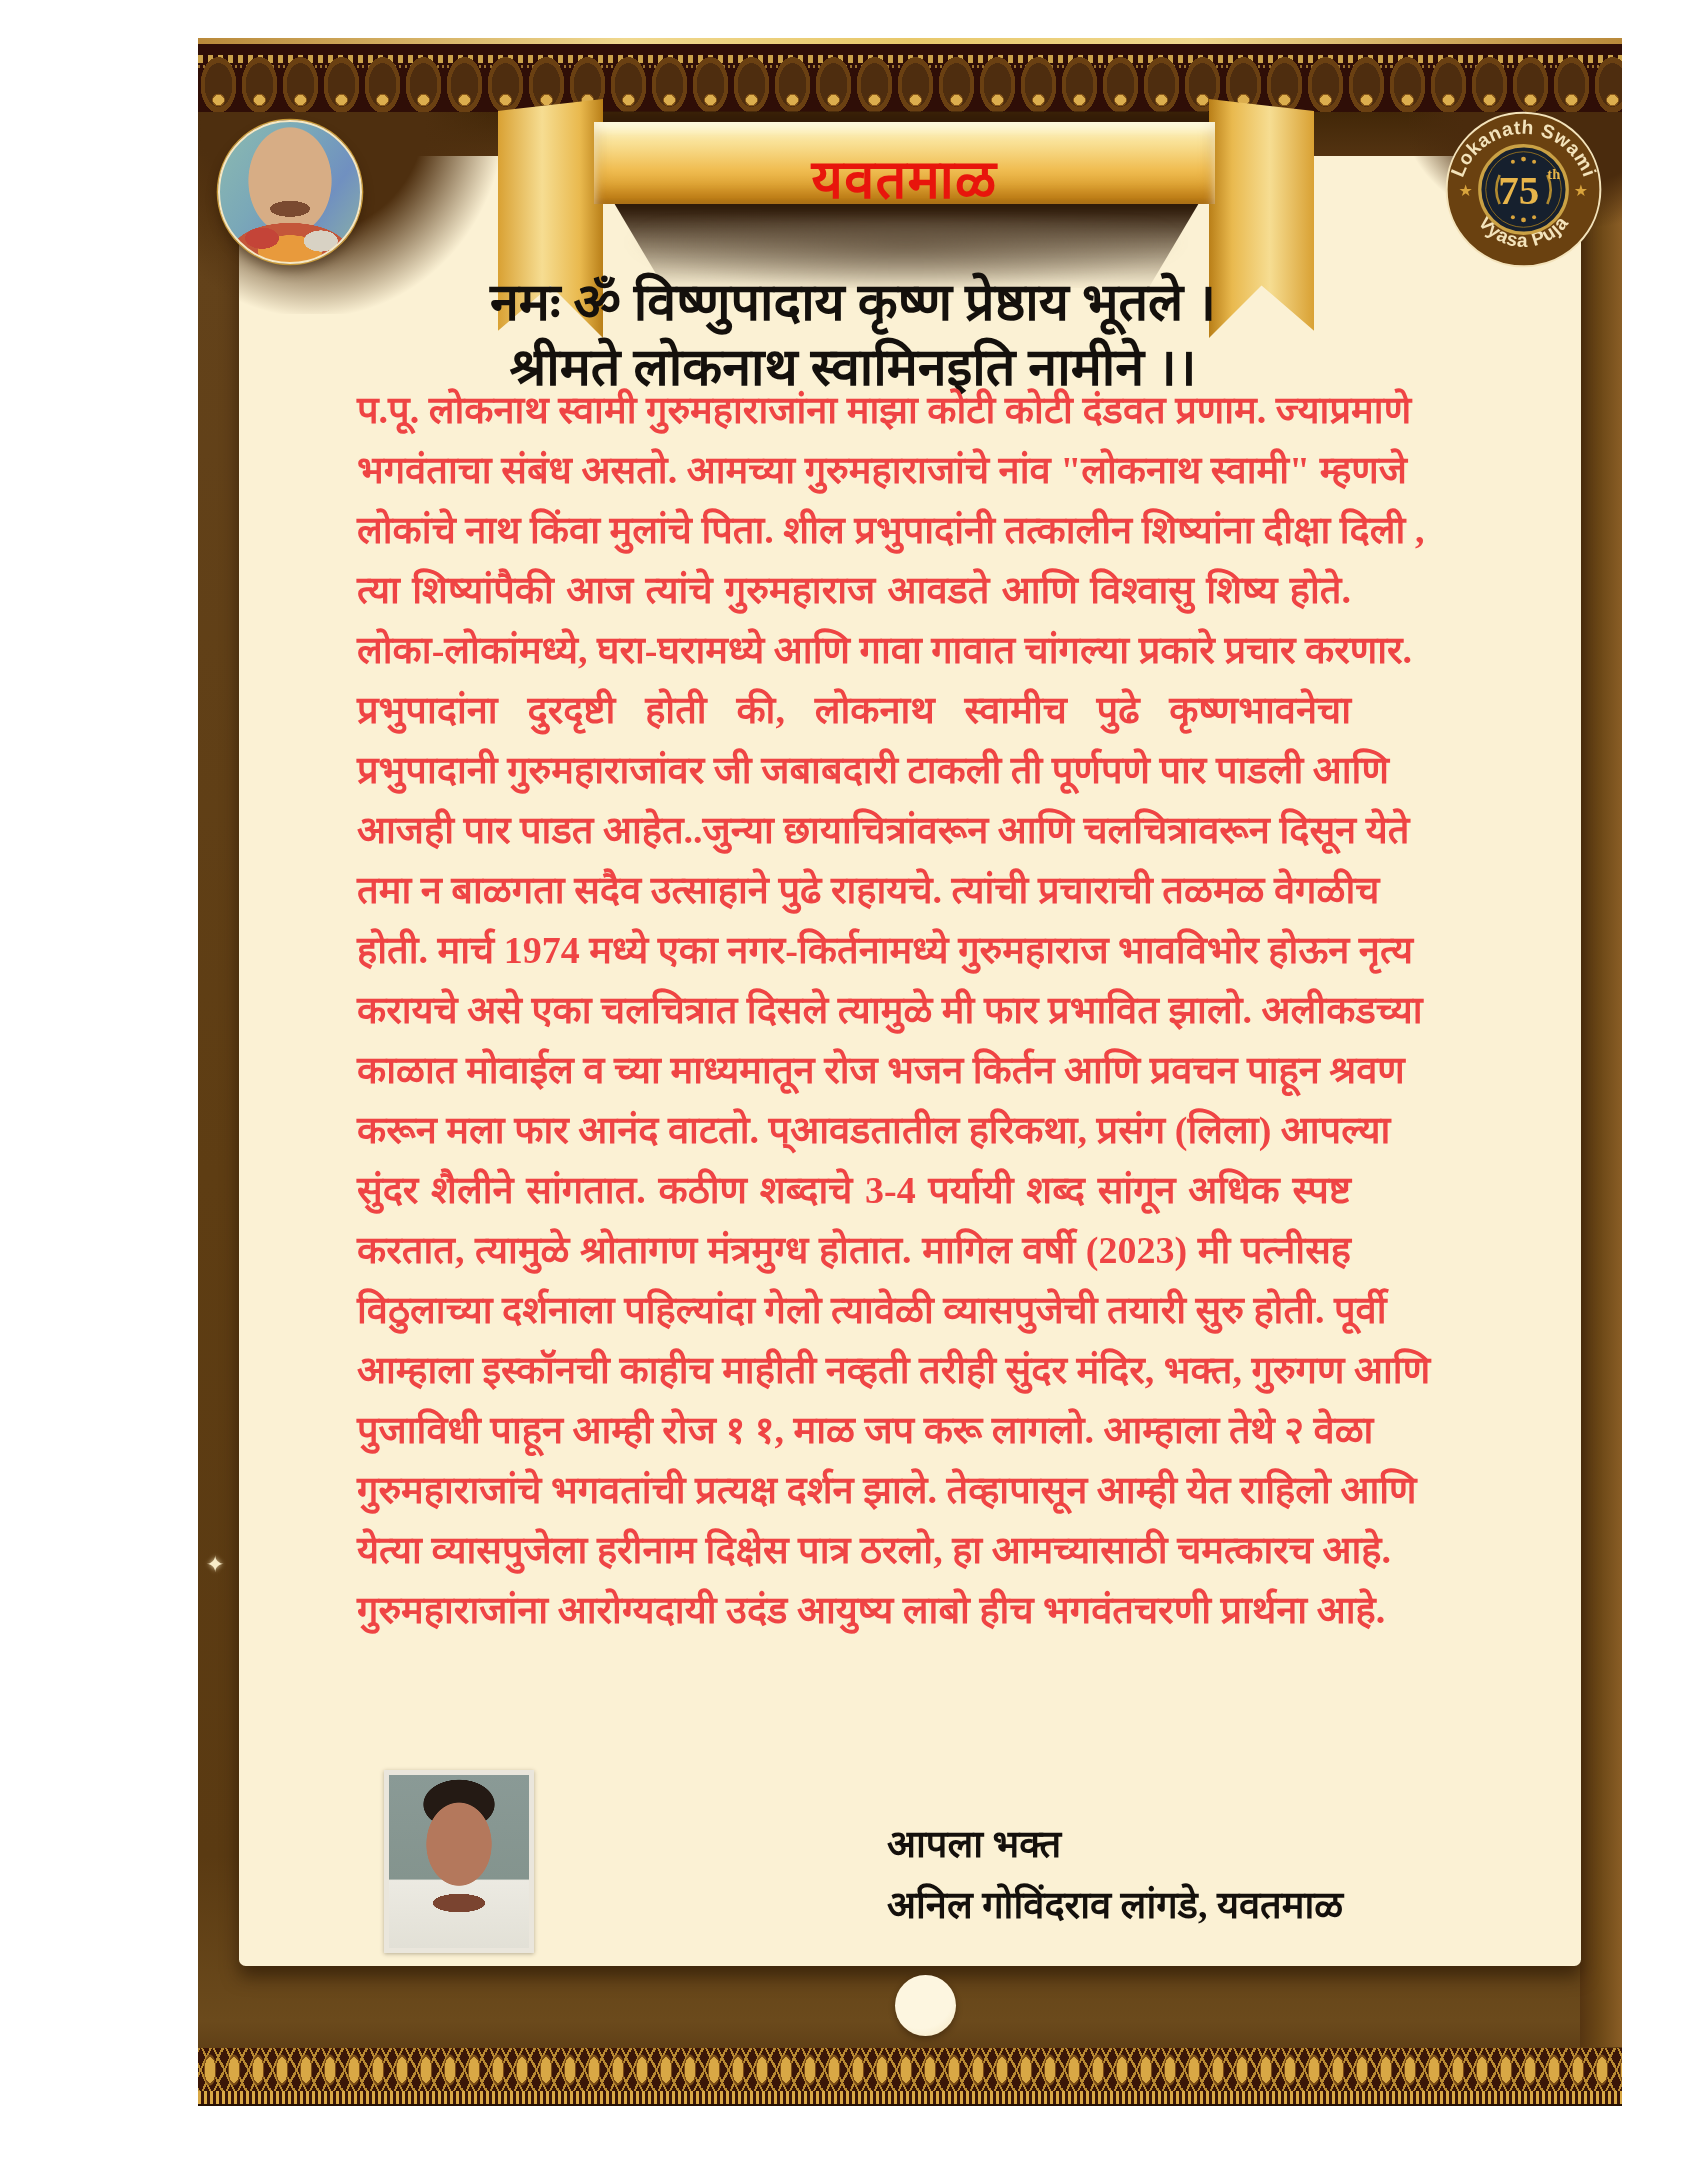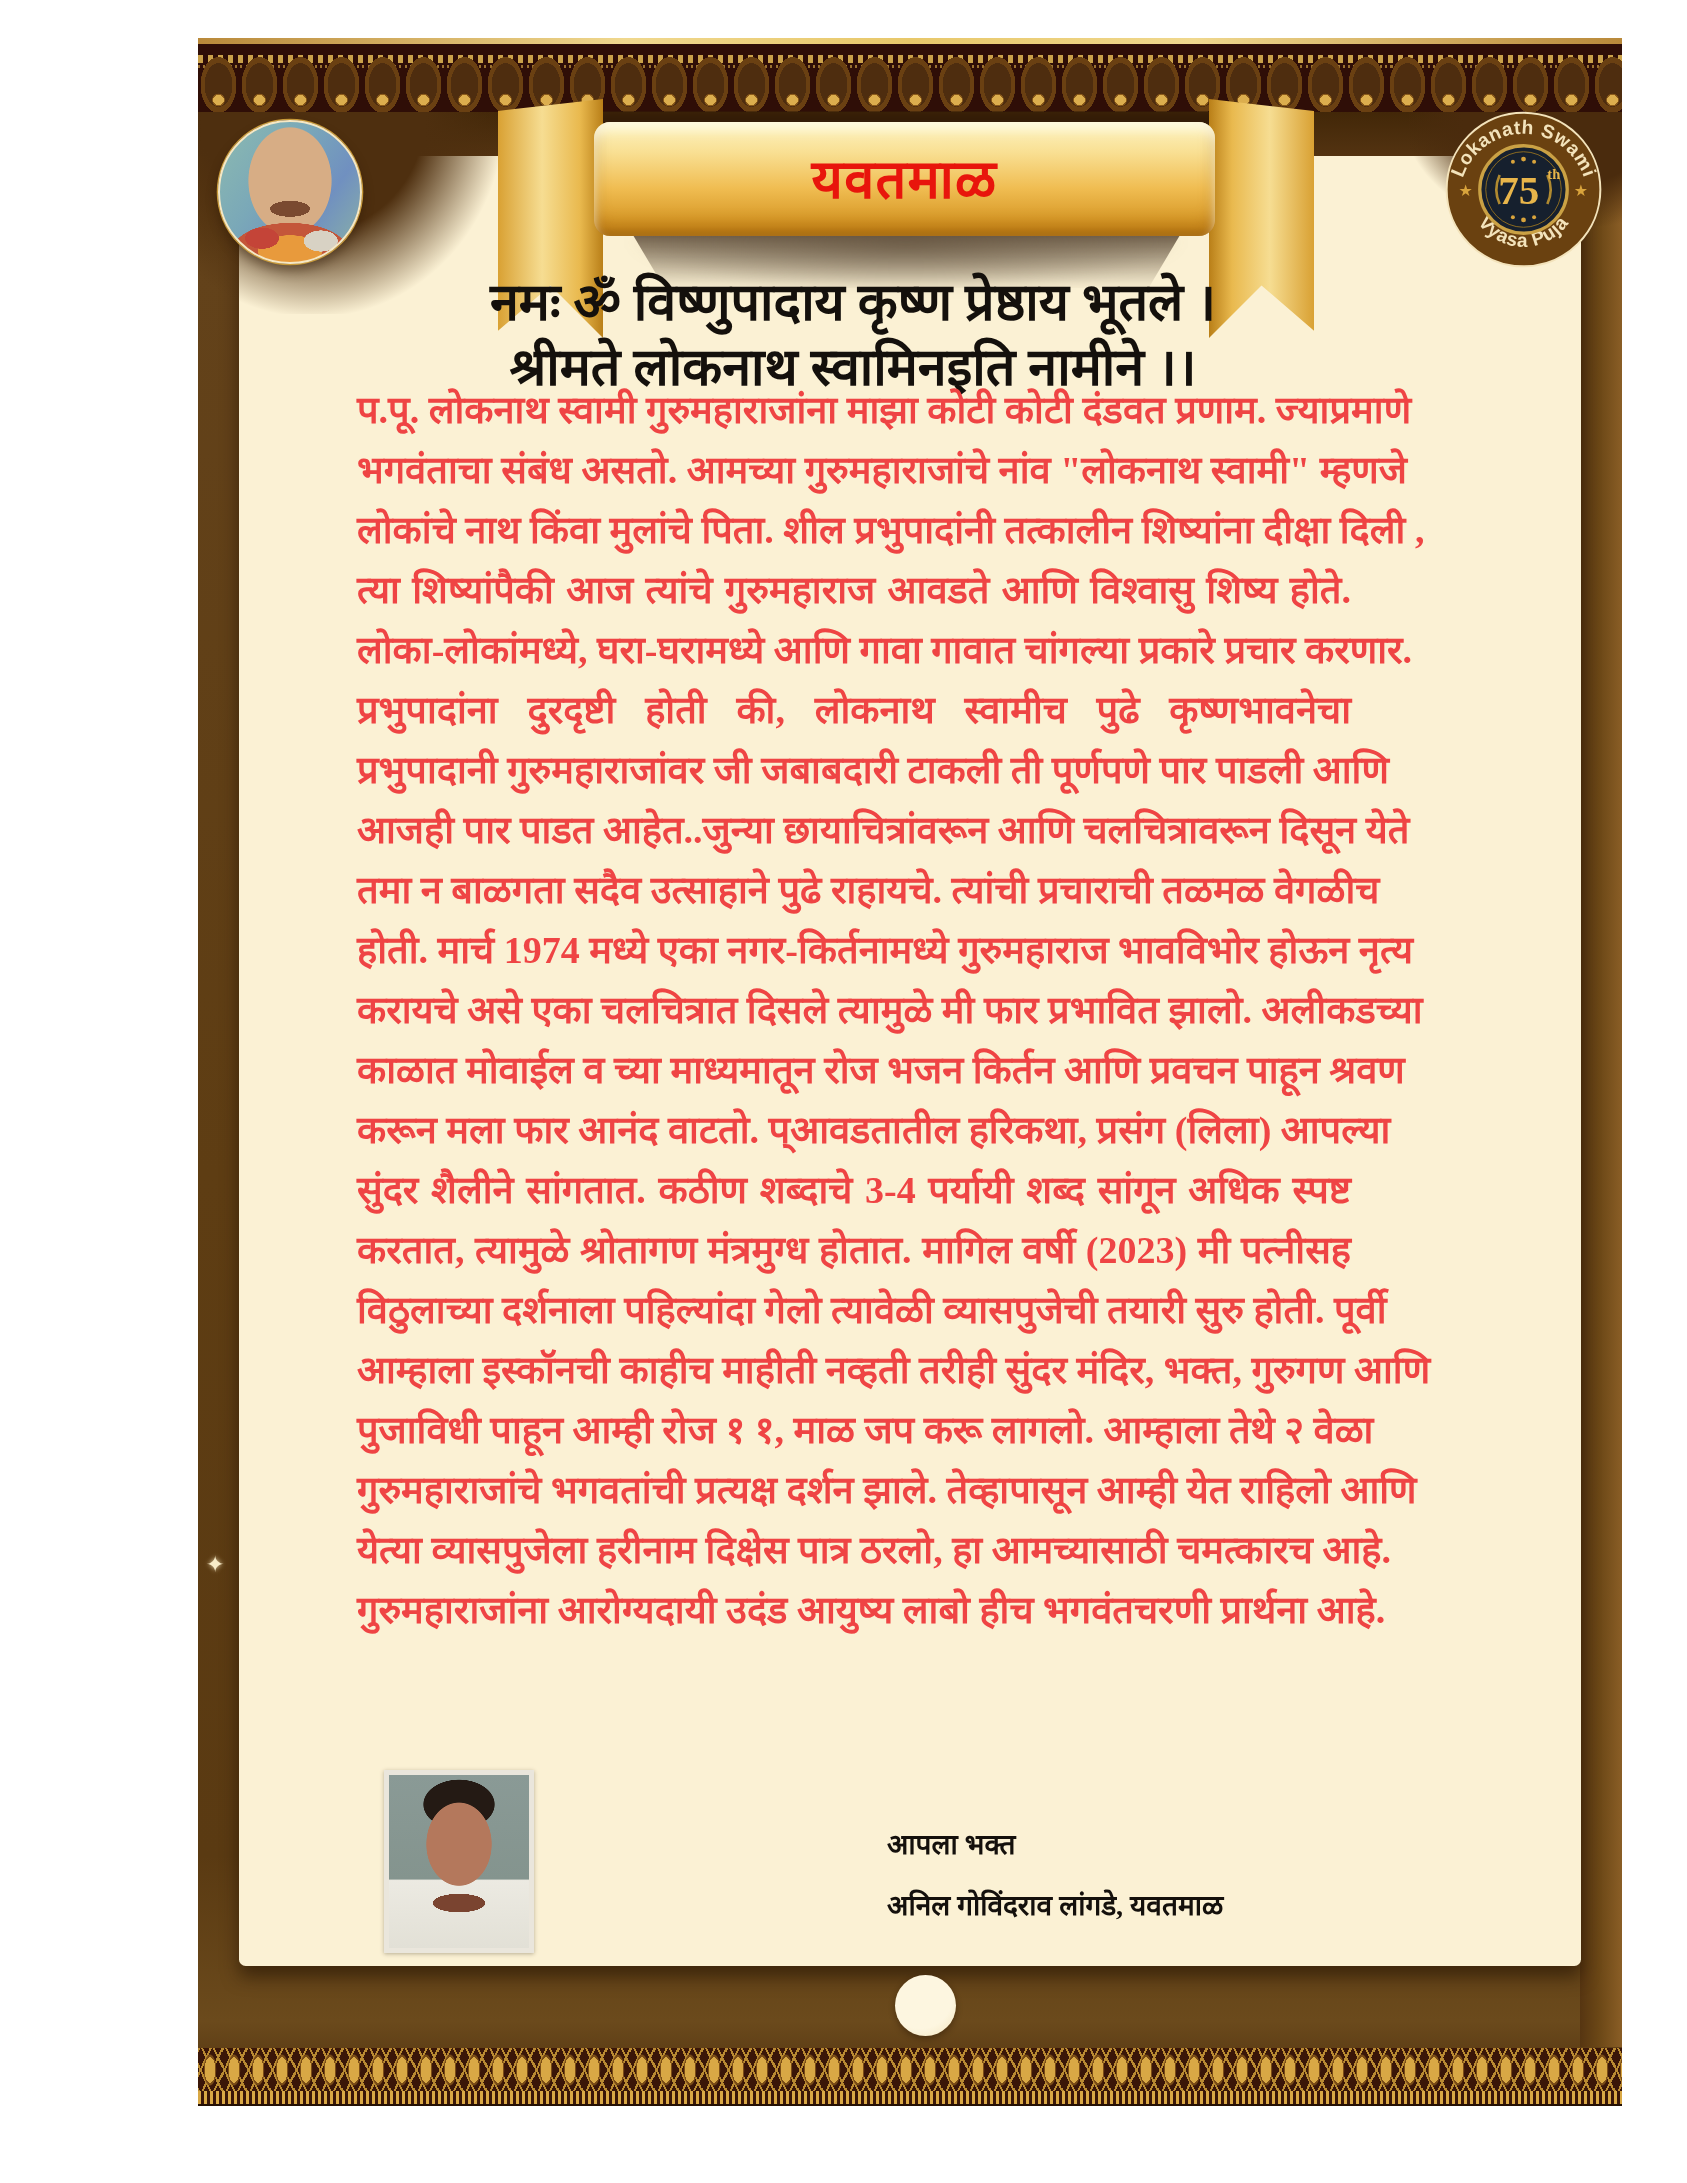--- a/index.html
+++ b/index.html
@@ -82,23 +82,23 @@
   .backdrop-right{left:1409px;top:112px;width:213px;height:114px;z-index:5;
     background:radial-gradient(ellipse at 72% 0%,#4a2b0d 46%,rgba(74,43,13,0) 74%);}
   .ribbon-wing{width:105px;height:239px;top:99px;z-index:7;}
   .wing-left{left:498px;
     background:linear-gradient(90deg,#d9a133 0%,#f6dd92 42%,#e9b94e 78%,#b97f18 100%);
     clip-path:polygon(0 5%,100% 0,100% 100%,50% 78%,0 97%);}
   .wing-right{left:1209px;
     background:linear-gradient(270deg,#d9a133 0%,#f6dd92 42%,#e9b94e 78%,#b97f18 100%);
     clip-path:polygon(0 0,100% 5%,100% 97%,50% 78%,0 100%);}
   .ribbon-band{
-    left:594px;top:122px;width:621px;height:114px;z-index:8;
+    left:594px;top:122px;width:621px;height:82px;z-index:8;
     background:linear-gradient(180deg,#fdf4c2 0%,#f9e094 26%,#f0bd52 58%,#d3921f 92%,#b87a12 100%);
-    border-radius:16px;
+    border-radius:0;
     box-shadow:inset 0 8px 10.6px rgba(255,252,235,.75), inset 0 -10.6px 16px rgba(140,80,10,.4);
     text-align:center;
   }
   .ribbon-band .title{
     line-height:114px;font-size:54px;font-weight:800;color:#e8150c;
     font-family:"Liberation Sans","DejaVu Sans",sans-serif;letter-spacing:1.3px;
   }
   .ribbon-shadow{
     left:615px;top:222px;width:582px;height:73px;z-index:6;
     background:radial-gradient(ellipse at 50% 28%,rgba(95,78,58,.6) 0%,rgba(95,78,58,0) 68%);
@@ -142,21 +142,21 @@
     background:
       radial-gradient(ellipse 26.5px 9.3px at 50% 74%,#7a4430 0 99%,rgba(0,0,0,0) 100%),
       radial-gradient(ellipse 33px 42px at 50% 40%,#b4785c 0 98%,rgba(0,0,0,0) 100%),
       radial-gradient(ellipse 36px 25px at 50% 17%,#241a14 0 98%,rgba(0,0,0,0) 100%),
       linear-gradient(180deg,#8a9a96 0%,#84948e 60%,#eceae2 61%,#e2e0d6 100%);
   }
 
   
   .signature{
     left:887px;top:1814px;width:595px;z-index:7;
-    font-size:28px;font-weight:600;color:#14100c;line-height:61px;
+    font-size:38px;font-weight:600;color:#14100c;line-height:61px;
   }
 
   
   .bottom-dot{
     left:895px;top:1975px;width:61px;height:61px;border-radius:50%;z-index:6;
     background:radial-gradient(circle at 42% 36%,#fdf6e0 0 60%,#f2e3bc 100%);
     box-shadow:0 2.6px 6.6px rgba(30,15,5,.4);
   }
 
   

